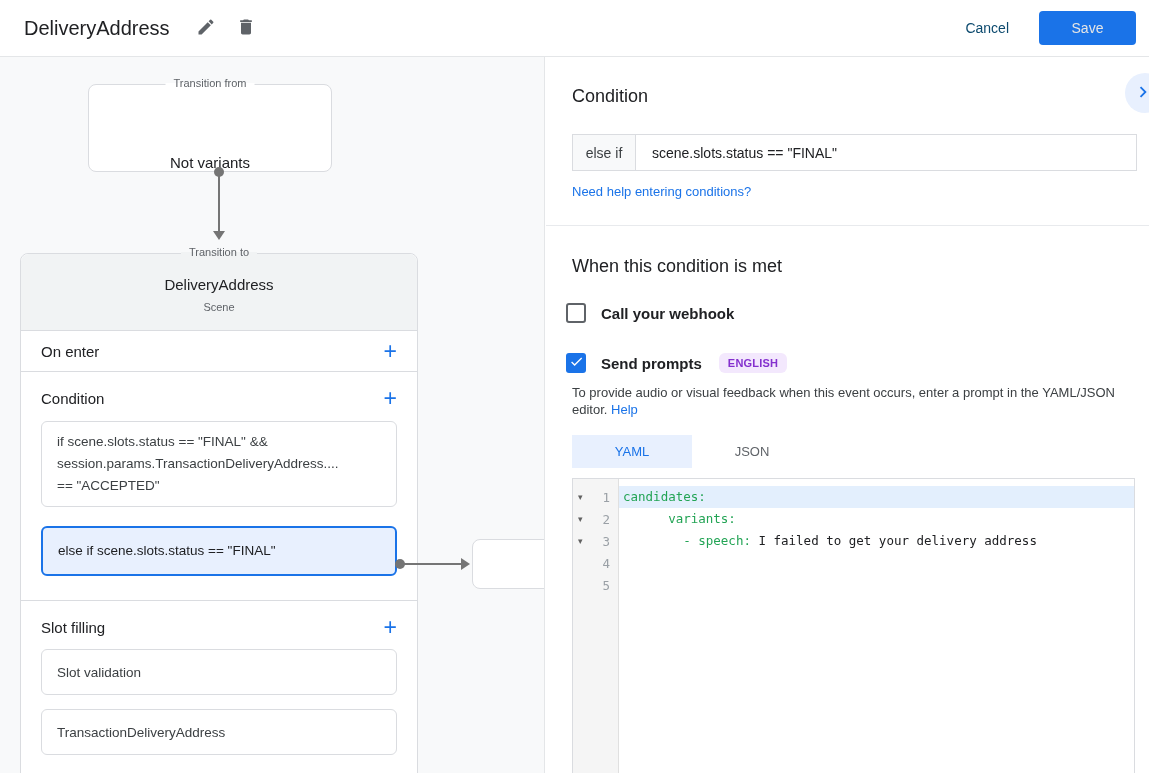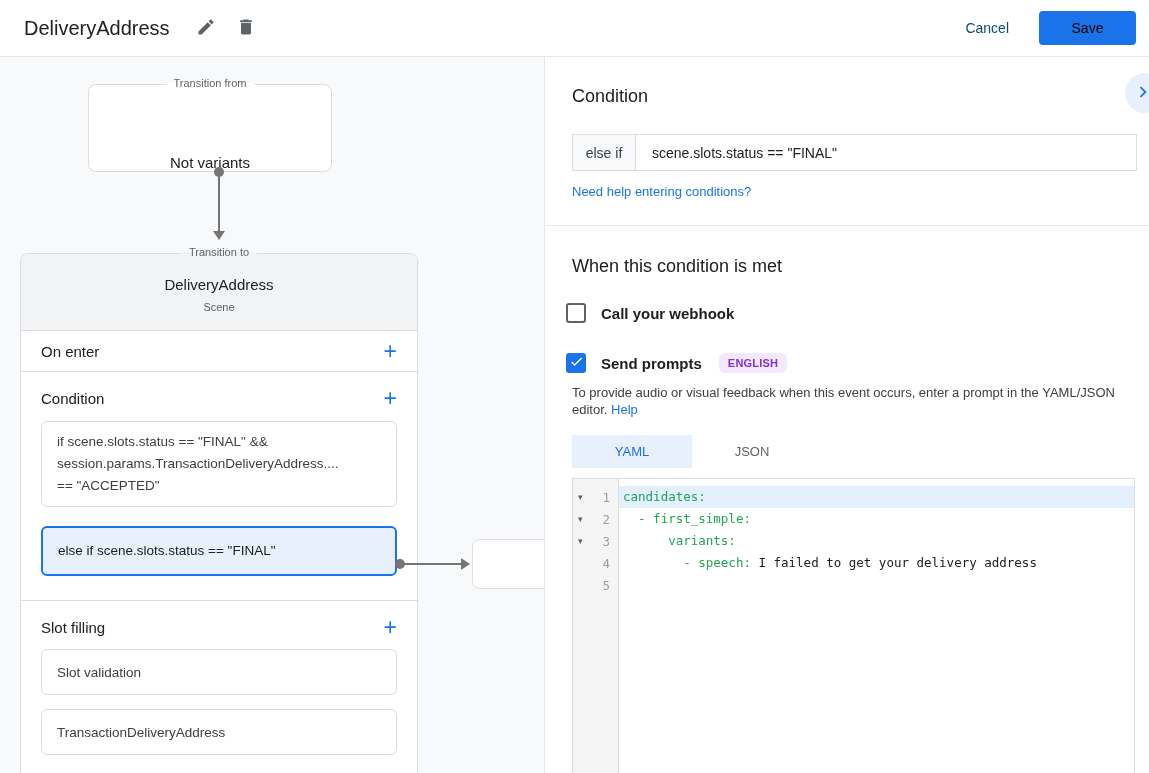--- a/index.html
+++ b/index.html
@@ -10,21 +10,21 @@
   
   .topbar { height: 57px; background: #fff; border-bottom: 1px solid #e4e6e8;
             display: flex; align-items: center; padding: 0 13px 0 24px; }
   .topbar-title { font-size: 20px; font-weight: 400; color: #202124; margin-right: 24px; }
   .icon-btn { width: 24px; height: 24px; border: 0; background: transparent; color: #5f6368;
               cursor: pointer; margin-right: 16px; display: flex; align-items: center; justify-content: center; }
   .icon-btn svg { width: 20px; height: 20px; fill: currentColor; }
   .topbar-spacer { flex: 1; }
   .btn-text { border: 0; background: transparent; color: #0c4a6e; font-size: 14px; font-weight: 500;
               font-family: inherit; cursor: pointer; margin-right: 30px; }
-  .btn-primary { width: 97px; height: 34px; background: #1a73e8; color: #000000; border: 0; border-radius: 4px;
+  .btn-primary { width: 97px; height: 34px; background: #1a73e8; color: #e5e5e5; border: 0; border-radius: 4px;
                  font-size: 14px; font-weight: 500; font-family: inherit; cursor: pointer; }
 
   
   .canvas { position: absolute; left: 0; top: 57px; width: 545px; height: 716px;
             background: #f8f9fa; border-right: 1px solid #e4e6e8; overflow: hidden; }
   .legend { position: absolute; left: 50%; transform: translateX(-50%); top: -8px;
             padding: 0 8px; font-size: 11px; color: #5f6368; white-space: nowrap; }
   .tfrom { position: absolute; left: 88px; top: 27px; width: 244px; height: 88px; background: #fff;
            border: 1px solid #dadce0; border-radius: 8px; display: flex; align-items: flex-end; justify-content: center;
            font-size: 15px; color: #202124; }
@@ -262,21 +262,20 @@
           <span class="fold"></span>
           <span class="lnum">4</span>
         </div>
         <div class="g-row">
           <span class="fold"></span>
           <span class="lnum">5</span>
         </div>
       </div>
       <div class="code">
         <div class="c-row active"><span class="yaml-key">candidates:</span><span></span></div>
-        <div class="c-row"><span class="yaml-key">  - first_simple:</span><span></span></div>
         <div class="c-row"><span class="yaml-key">      variants:</span><span></span></div>
         <div class="c-row"><span class="yaml-key">        - speech:</span><span> I failed to get your delivery address</span></div>
         <div class="c-row"><span class="yaml-key"></span><span></span></div>
       </div>
     </div>
   </div>
 
 </div>
 
 </body></html>

